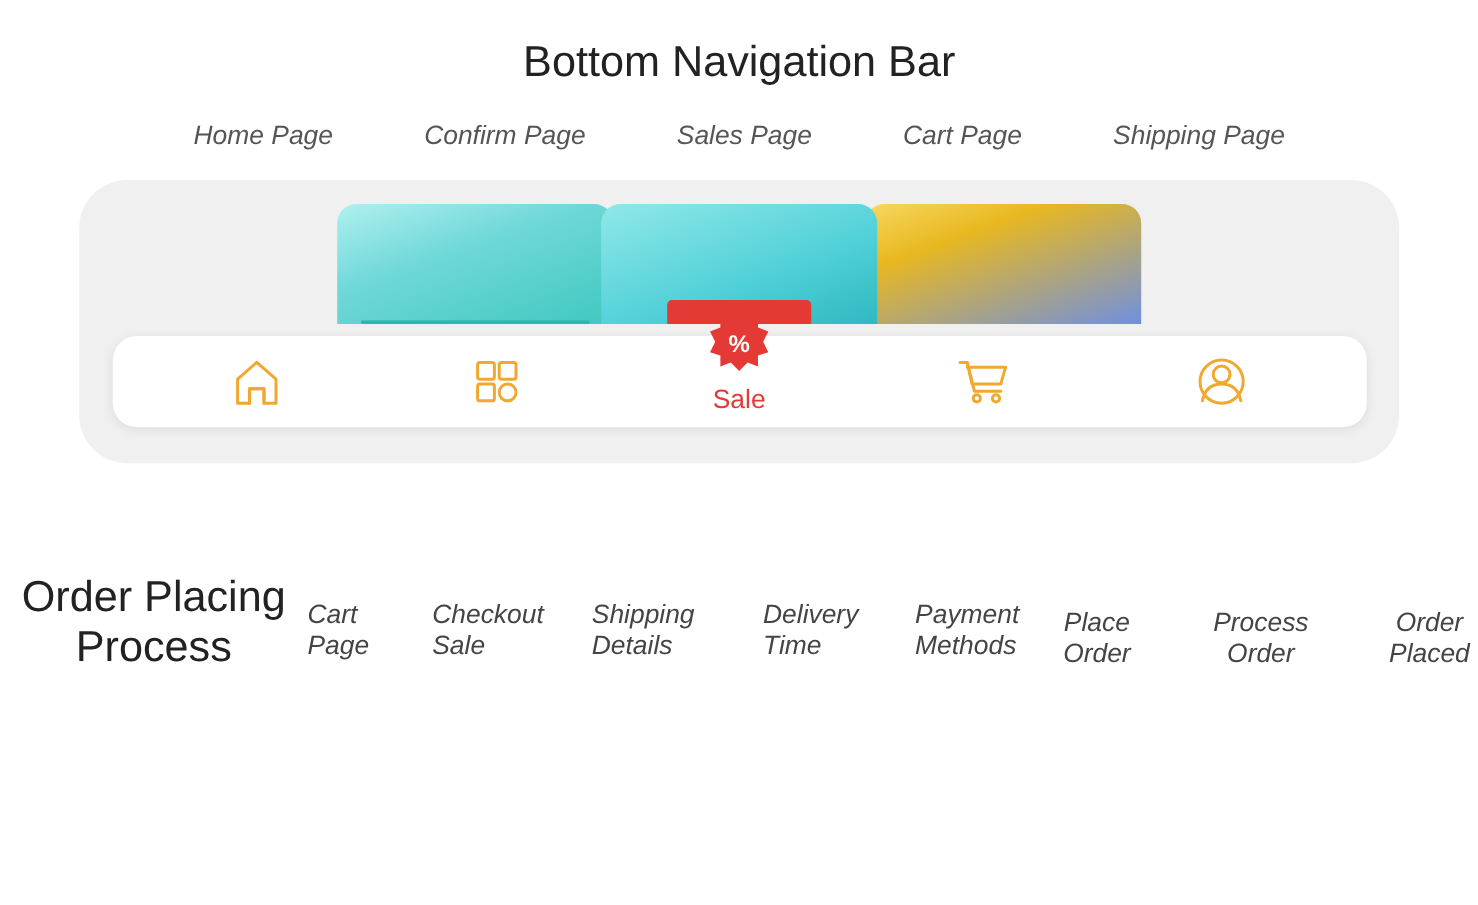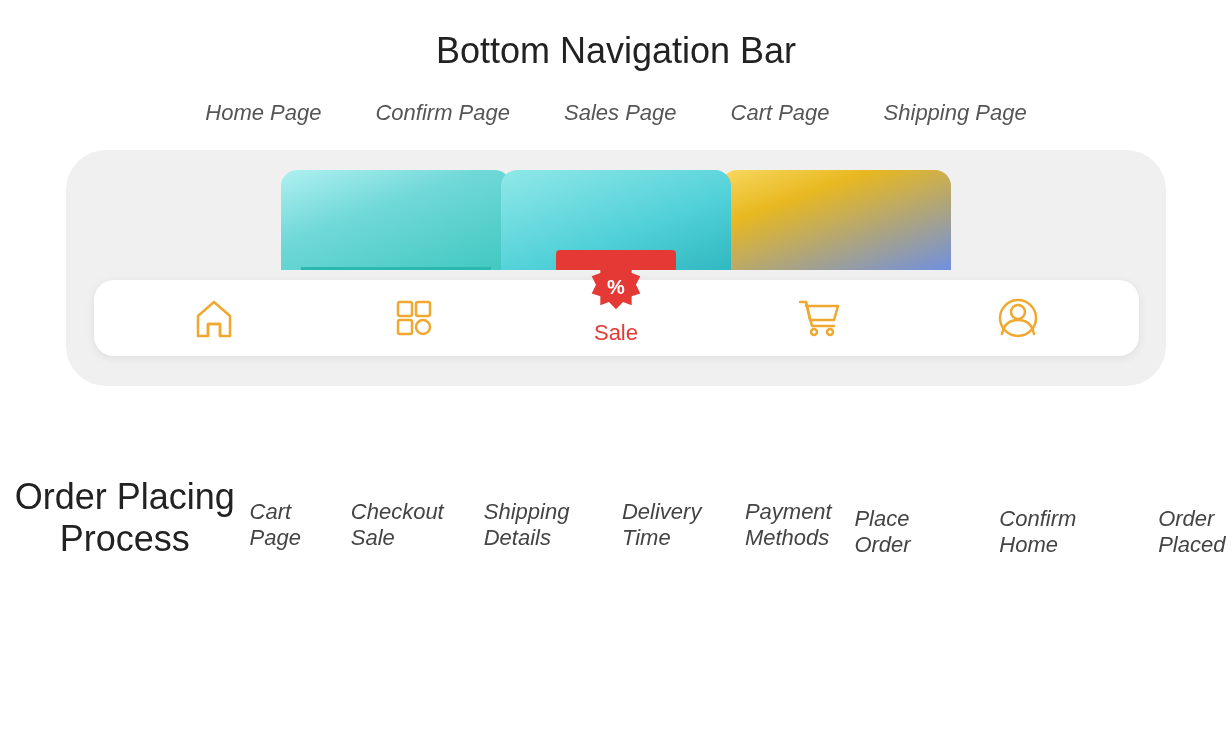--- a/index.html
+++ b/index.html
@@ -23,21 +23,21 @@
     .section-title {
       font-size: 36px;
       font-weight: 400;
       text-align: center;
       margin-bottom: 28px;
     }
 
     .nav-labels {
       display: flex;
       justify-content: center;
-      gap: 54px;
+      gap: 76px;
       margin-bottom: 24px;
     }
 
     .nav-label {
       font-size: 22px;
       color: #555;
       font-style: italic;
     }
 
     
@@ -151,21 +151,22 @@
     .order-labels-row1 {
       display: flex;
       justify-content: center;
       gap: 40px;
       margin-bottom: 14px;
     }
 
     .order-labels-row2 {
       display: flex;
       justify-content: center;
-      gap: 78px;
+      gap: 55px;
+      text-align: center;
     }
 
     .order-label {
       font-size: 22px;
       color: #444;
       font-style: italic;
     }
 
     
     svg {
@@ -260,18 +261,18 @@
     <div class="order-labels-row1">
       <span class="order-label">Cart Page</span>
       <span class="order-label">Checkout Sale</span>
       <span class="order-label">Shipping Details</span>
       <span class="order-label">Delivery Time</span>
       <span class="order-label">Payment Methods</span>
     </div>
 
     <div class="order-labels-row2">
       <span class="order-label">Place Order</span>
-      <span class="order-label">Confirm Home</span>
+      <span class="order-label">Process Order</span>
       <span class="order-label">Order Placed</span>
     </div>
   </div>
 
 </div>
 
 </body></html>

